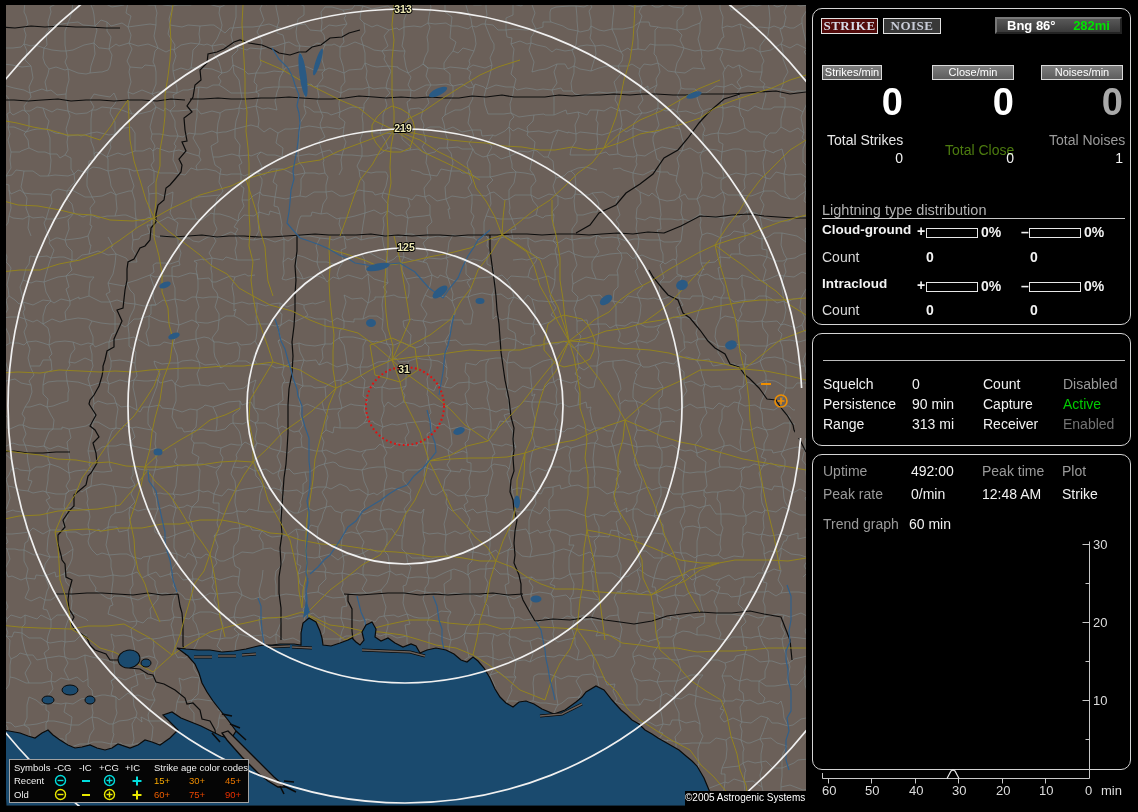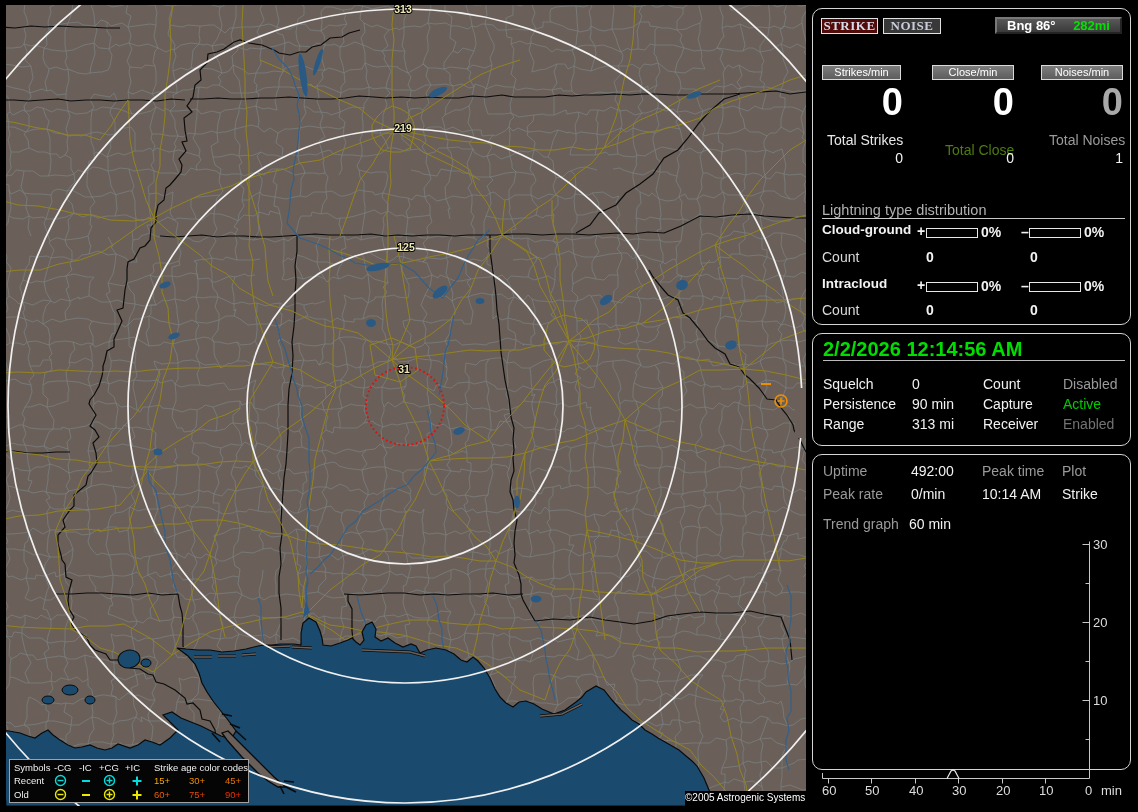--- a/index.html
+++ b/index.html
@@ -117,21 +117,21 @@
     </svg>
     <span class="lg" style="left:144px;top:30px;color:#ef5e00">60+</span>
     <span class="lg" style="left:179px;top:30px;color:#ea4600">75+</span>
     <span class="lg" style="left:215px;top:30px;color:#ea3000">90+</span>
   </div>
 <div id="copy">©2005 Astrogenic Systems</div>
 <div id="p1" class="panel" style="top:8px;height:317px">
   <div class="btn" style="left:8px;top:9px;width:57px;height:16px;background:#520b0b;color:#d8dce8">STRIKE</div>
   <div class="btn" style="left:70px;top:9px;width:58px;height:16px;background:#383838;color:#c9cdd9">NOISE</div>
   <div id="bng" style="left:182px;top:8px;width:127px;height:17px">Bng&nbsp;86°<span style="float:right;color:#00e300">282mi</span></div>
-  <div class="gbtn" style="left:9px;top:56px;width:79px">Strikes/min</div>
+  <div class="gbtn" style="left:9px;top:56px;width:60px">Strikes/min</div>
   <div class="gbtn" style="left:119px;top:56px;width:82px">Close/min</div>
   <div class="gbtn" style="left:228px;top:56px;width:82px">Noises/min</div>
   <div class="bigz" style="left:0;top:75px;width:90px;color:#fff">0</div>
   <div class="bigz" style="left:111px;top:75px;width:90px;color:#fff">0</div>
   <div class="bigz" style="left:220px;top:75px;width:90px;color:#a9a9a9">0</div>
   <div class="lb" style="left:14px;top:123px;color:#e8e8e8">Total Strikes</div>
   <div class="lb" style="left:132px;top:133px;color:#4d7c0f">Total Close</div>
   <div class="lb" style="left:236px;top:123px;color:#9a9a9a">Total Noises</div>
   <div class="lb" style="left:0;top:141px;width:90px;text-align:right">0</div>
   <div class="lb" style="left:111px;top:141px;width:90px;text-align:right">0</div>
@@ -153,21 +153,20 @@
   <div class="bar" style="left:113px;top:273px"></div>
   <div class="lb bold" style="left:168px;top:269px">0%</div>
   <div class="lb bold" style="left:208px;top:269px">–</div>
   <div class="bar" style="left:216px;top:273px"></div>
   <div class="lb bold" style="left:271px;top:269px">0%</div>
   <div class="lb" style="left:9px;top:293px;color:#dadada">Count</div>
   <div class="lb bold" style="left:113px;top:293px">0</div>
   <div class="lb bold" style="left:217px;top:293px">0</div>
 </div>
 <div id="p2" class="panel" style="top:333px;height:113px">
-  <div style="position:absolute;left:10px;top:4px;font-size:20px;font-weight:bold;color:#00dd00">2/2/2026 12:14:56 AM</div>
   <div style="position:absolute;left:10px;top:26px;width:302px;height:1px;background:#bbb"></div>
   <div class="lb" style="left:10px;top:42px">Squelch</div>
     <div class="lb" style="left:99px;top:42px">0</div>
     <div class="lb" style="left:170px;top:42px">Count</div>
     <div class="lb" style="left:250px;top:42px;color:#9a9a9a">Disabled</div>
   <div class="lb" style="left:10px;top:62px">Persistence</div>
     <div class="lb" style="left:99px;top:62px">90 min</div>
     <div class="lb" style="left:170px;top:62px">Capture</div>
     <div class="lb" style="left:250px;top:62px;color:#00cc00">Active</div>
   <div class="lb" style="left:10px;top:82px">Range</div>
@@ -175,21 +174,21 @@
     <div class="lb" style="left:170px;top:82px">Receiver</div>
     <div class="lb" style="left:250px;top:82px;color:#737373">Enabled</div>
 </div>
 <div id="p3" class="panel" style="top:454px;height:316px">
   <div class="lb" style="left:10px;top:8px;color:#9a9a9a">Uptime</div>
     <div class="lb" style="left:98px;top:8px">492:00</div>
     <div class="lb" style="left:169px;top:8px;color:#9a9a9a">Peak time</div>
     <div class="lb" style="left:249px;top:8px;color:#9a9a9a">Plot</div>
   <div class="lb" style="left:10px;top:31px;color:#9a9a9a">Peak rate</div>
     <div class="lb" style="left:98px;top:31px">0/min</div>
-    <div class="lb" style="left:169px;top:31px">10:14 AM</div>
+    <div class="lb" style="left:169px;top:31px">12:48 AM</div>
     <div class="lb" style="left:249px;top:31px">Strike</div>
   <div class="lb" style="left:10px;top:61px;color:#9a9a9a">Trend graph</div>
     <div class="lb" style="left:96px;top:61px">60 min</div>
   <svg width="317" height="346" style="position:absolute;left:0;top:0">
     <g stroke="#c8c8c8" fill="none" stroke-width="1">
       <path d="M276.5 86.5V323.5H9.5V318"></path>
       <path d="M269.5 89.5h7M272.5 128.5h4M269.5 167.5h7M272.5 206.5h4M269.5 245.5h7M272.5 284.5h4"></path>
       <path d="M15.5 323.5v5M58.5 323.5v5M102.5 323.5v5M145.5 323.5v5M189.5 323.5v5M232.5 323.5v5"></path>
     </g>
     <path d="M134 323.5 L138 316 L140 315 L142 316 L146 323.5" stroke="#e8e8e8" fill="none" stroke-width="1.2"></path>

